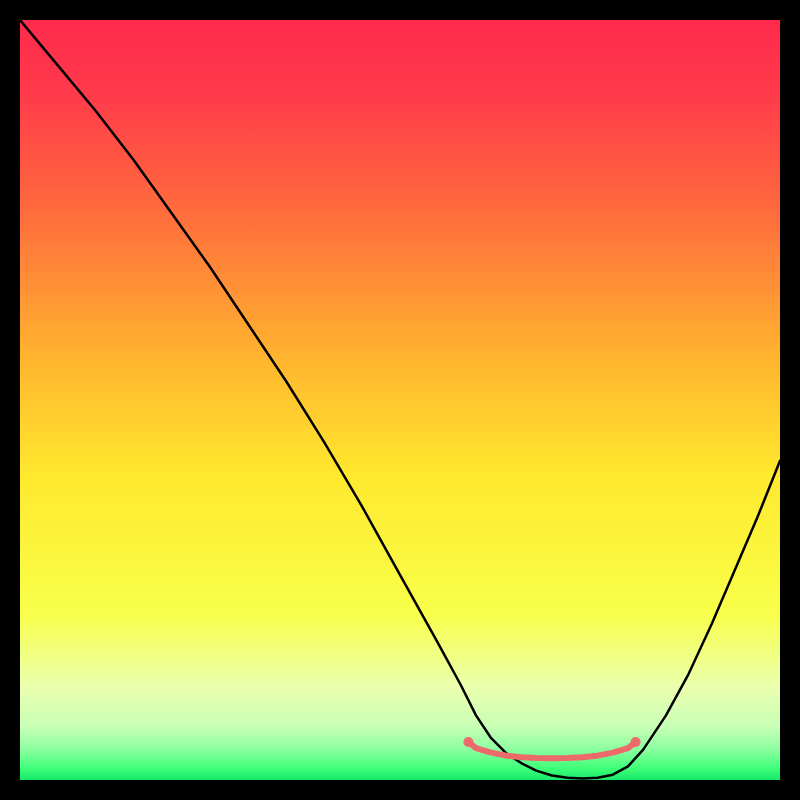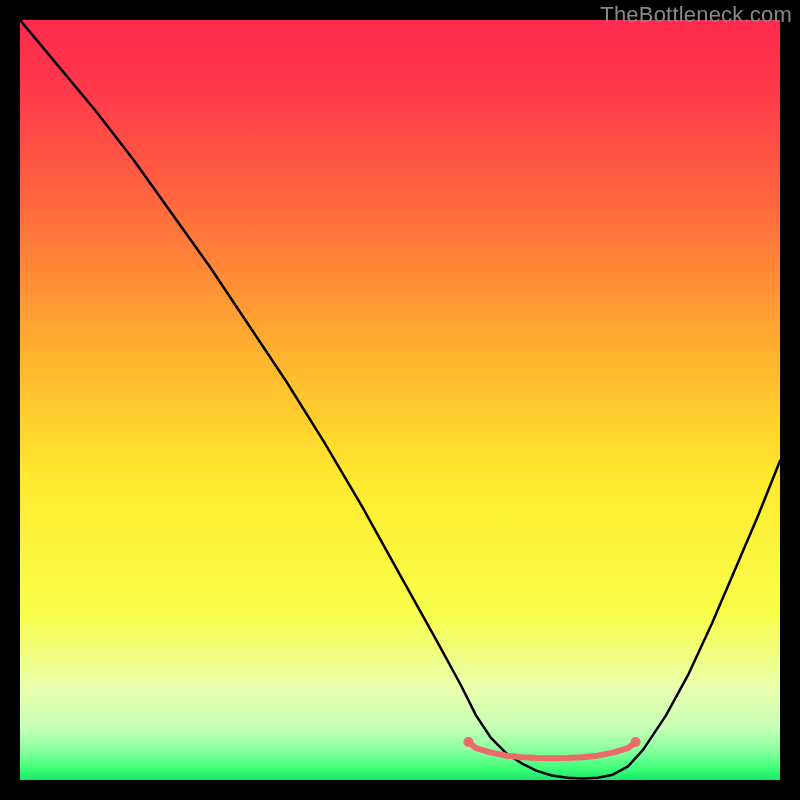--- a/index.html
+++ b/index.html
@@ -35,21 +35,20 @@
     z-index: 10;
   }
   svg {
     display: block;
   }
 </style>
 </head>
 <body>
 
 <div class="chart-container">
-  <div class="watermark">TheBottleneck.com</div>
   <div class="plot-area">
     <svg id="chart-svg" width="760" height="760" viewBox="0 0 760 760">
       <defs>
         <linearGradient id="bg-grad" x1="0" y1="0" x2="0" y2="1">
             <stop offset="0%" stop-color="#ff2a4d"></stop>
             <stop offset="10%" stop-color="#ff3b4a"></stop>
             <stop offset="25%" stop-color="#ff6b3d"></stop>
             <stop offset="45%" stop-color="#ffb62e"></stop>
             <stop offset="60%" stop-color="#ffe92e"></stop>
             <stop offset="78%" stop-color="#f8ff4a"></stop>

